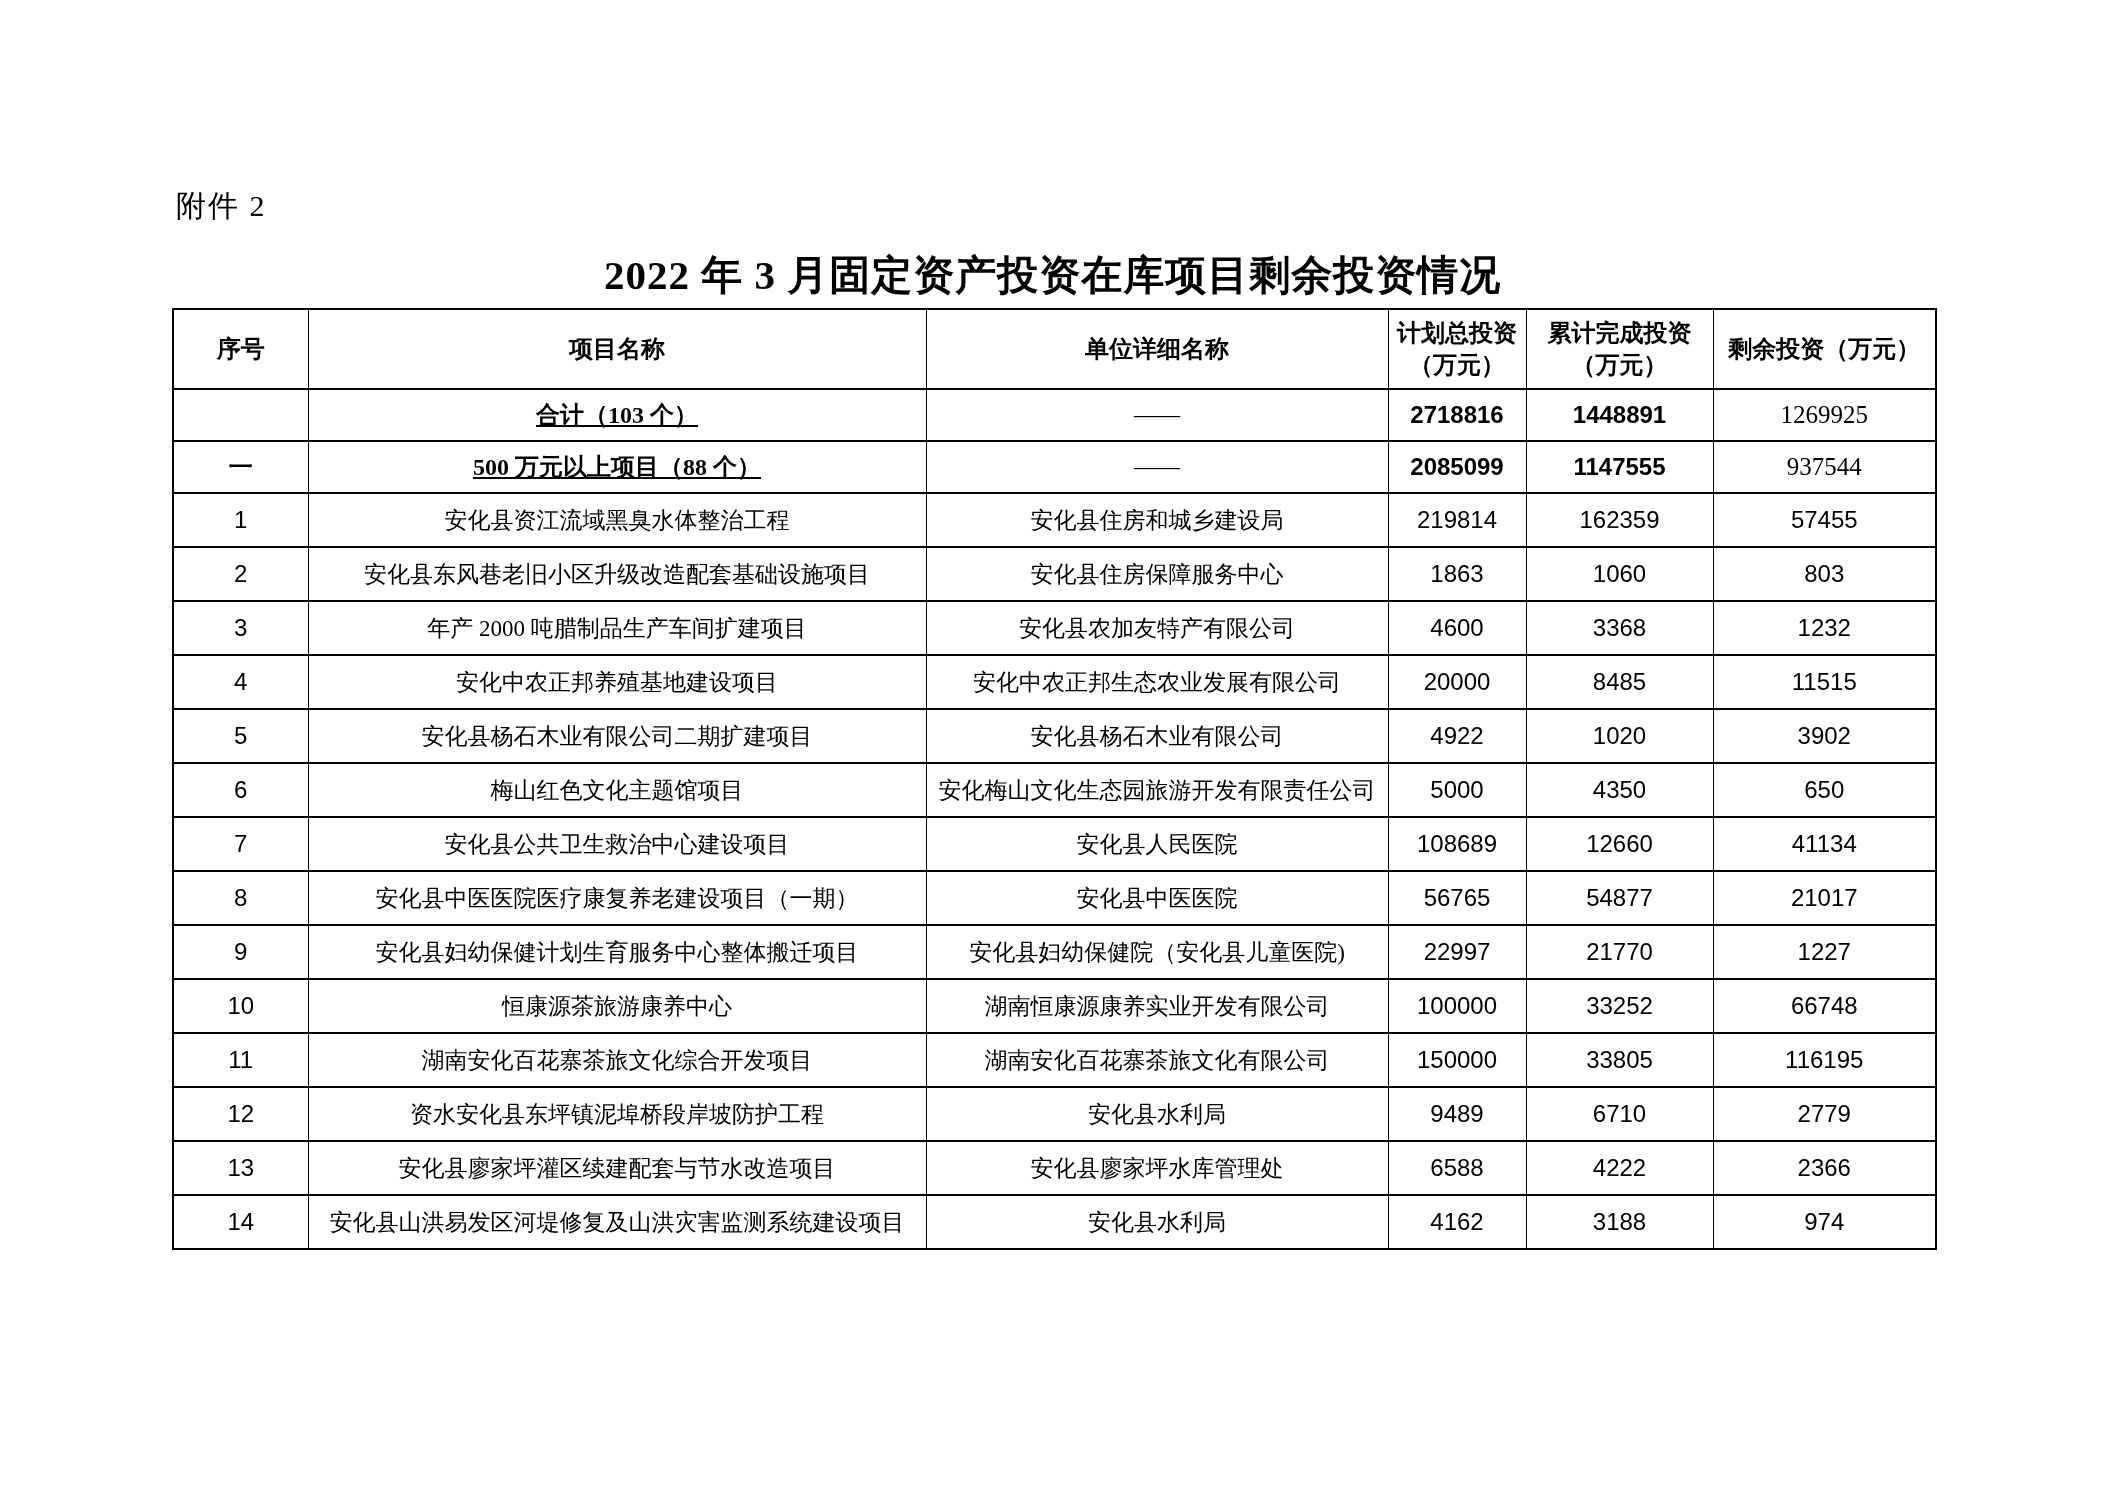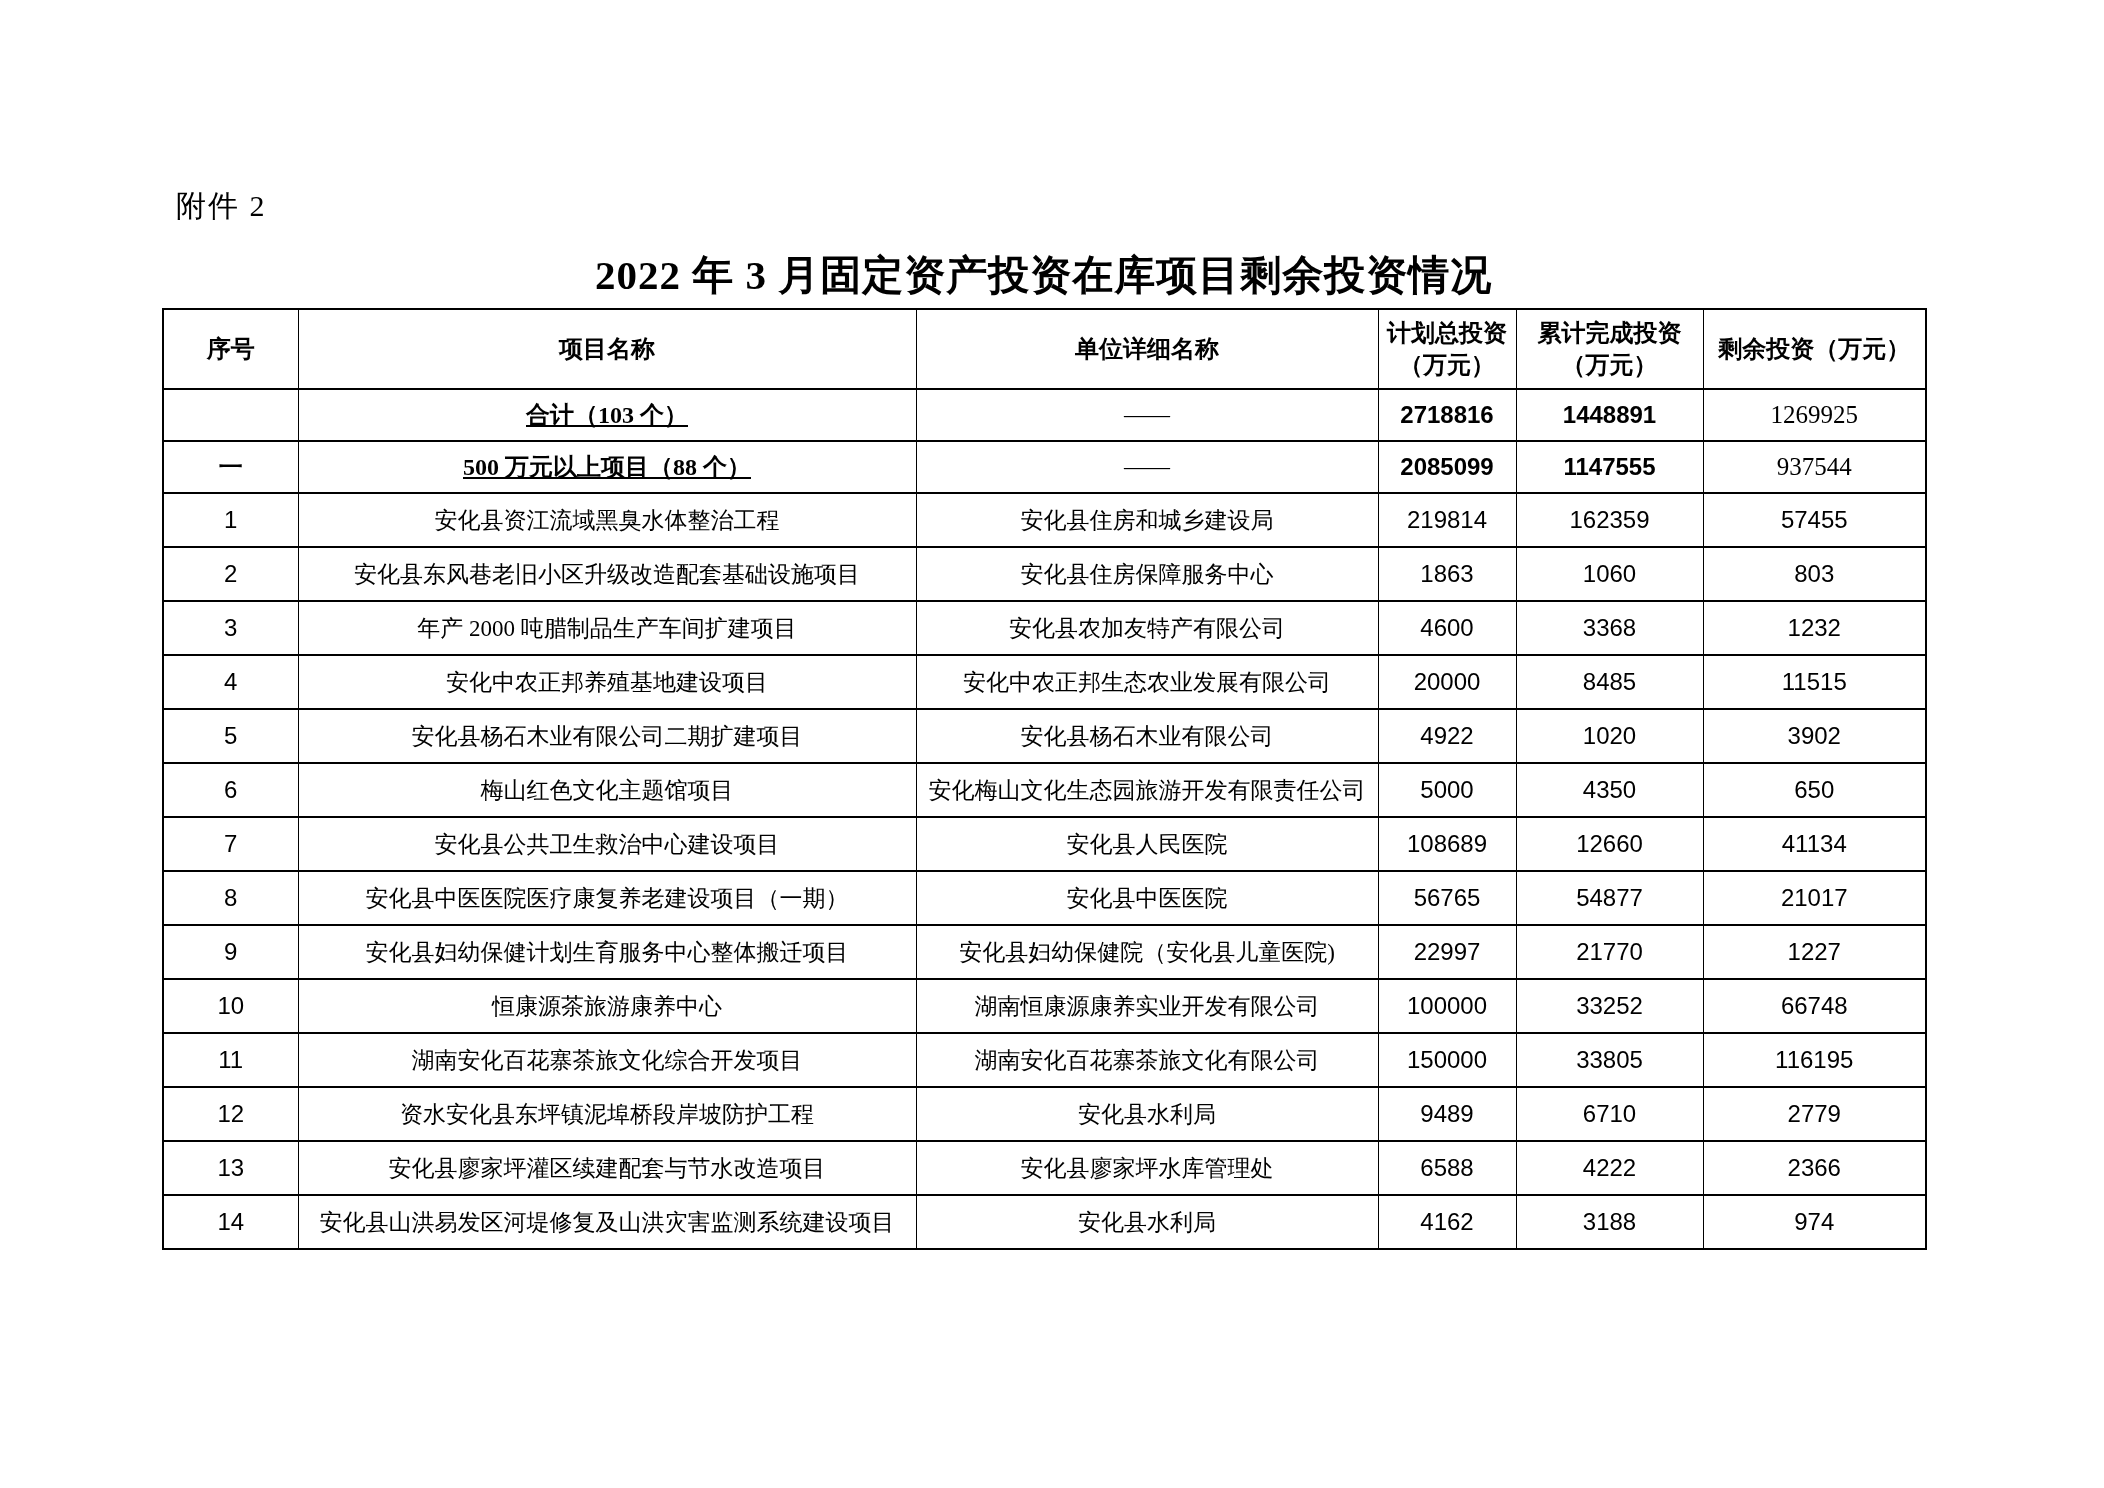--- a/index.html
+++ b/index.html
@@ -19,34 +19,34 @@
   .attachment-label {
     position: absolute;
     left: 176px;
     top: 186px;
     font-size: 30px;
     font-family: "Liberation Serif", "DejaVu Serif", serif;
     letter-spacing: 2px;
   }
   .doc-title {
     position: absolute;
-    left: 162px;
+    left: 171px;
     top: 248px;
     width: 1763px;
     margin: 0;
     text-align: center;
     font-size: 41px;
     font-weight: bold;
     font-family: "Liberation Serif", "DejaVu Serif", serif;
     letter-spacing: 1px;
     white-space: nowrap;
   }
   table.inv-table {
     position: absolute;
-    left: 162px;
+    left: 172px;
     top: 308px;
     width: 1763px;
     border-collapse: collapse;
     table-layout: fixed;
     background: #ffffff;
   }
   table.inv-table th,
   table.inv-table td {
     border-top: 2px solid #000;
     border-bottom: 2px solid #000;

